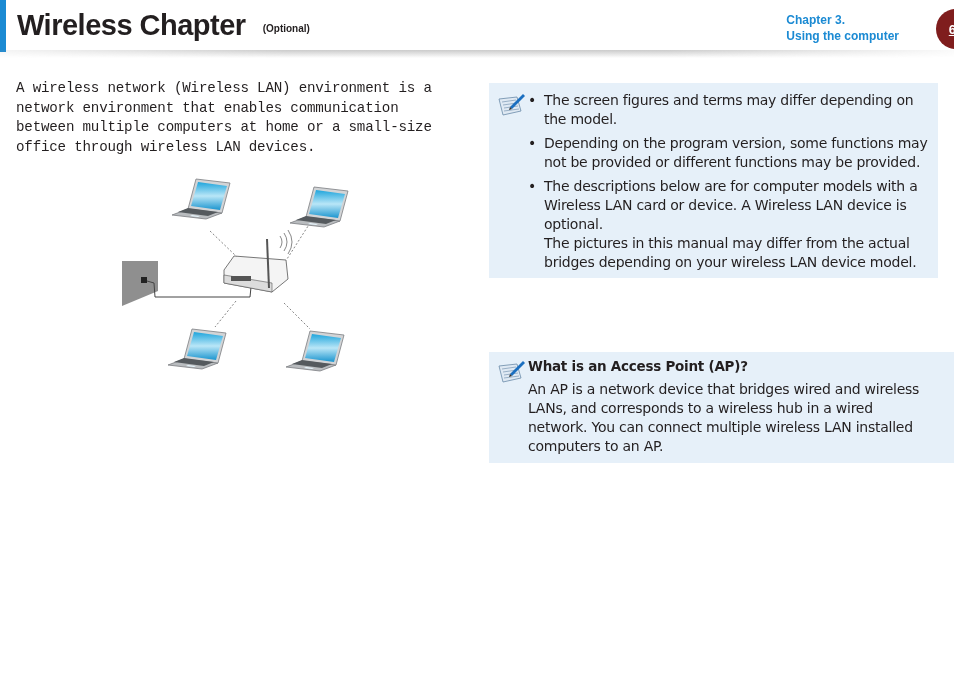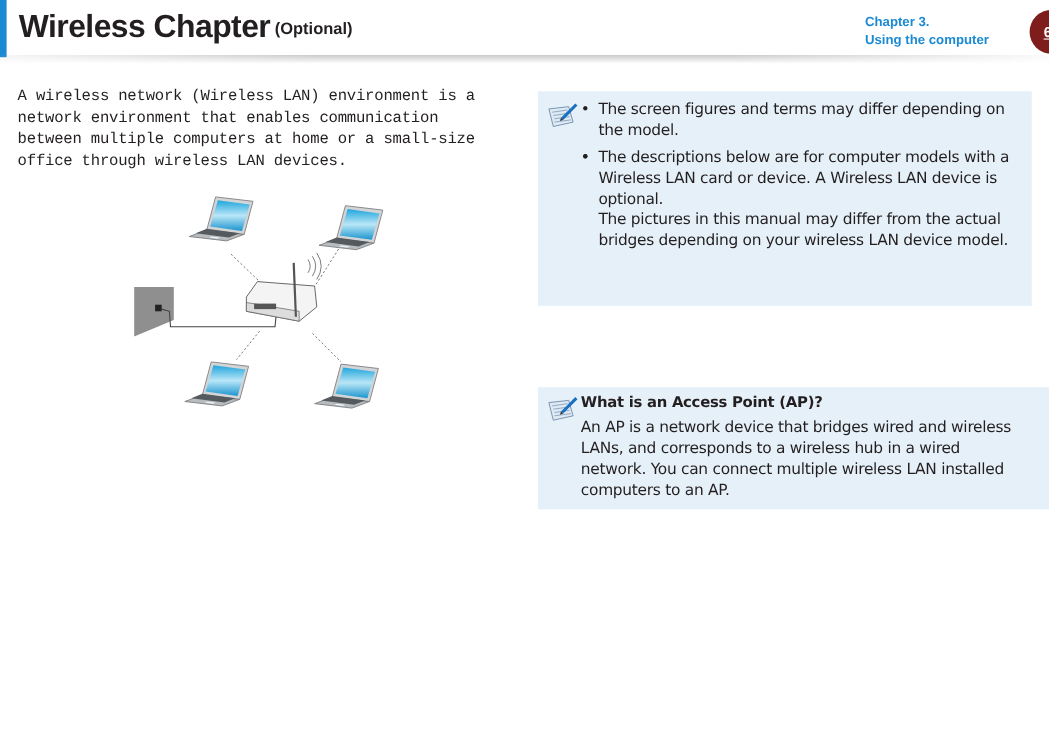--- a/index.html
+++ b/index.html
@@ -2,21 +2,21 @@
 <html><head>
   <meta charset="utf-8">
   <style>
     * { margin: 0; padding: 0; box-sizing: border-box; }
     html, body { width: 954px; height: 677px; background: #ffffff; overflow: hidden; }
     body { position: relative; font-family: "DejaVu Sans", sans-serif; color: #231f20; }
 
     .header { position: absolute; left: 0; top: 0; width: 954px; height: 56px; }
     .header-accent { position: absolute; left: 0; top: 0; width: 6px; height: 52px; background: #1b8ad3; }
     .header-title { position: absolute; left: 17px; top: 9px; font-family: "Liberation Sans", sans-serif; font-weight: bold; font-size: 29px; letter-spacing: -0.5px; color: #231f20; white-space: nowrap; }
-    .header-title .sub { font-size: 15px; letter-spacing: 0; margin-left: 4px; vertical-align: 3px; }
+    .header-title .sub { font-size: 10px; letter-spacing: 0; margin-left: 17px; vertical-align: 3px; }
     .header-shadow { position: absolute; left: 0; top: 50px; width: 954px; height: 8px;
       background: linear-gradient(to bottom, rgba(160,160,160,0.55), rgba(255,255,255,0));
       -webkit-mask-image: linear-gradient(to right, rgba(0,0,0,0.2) 0%, #000 30%, #000 70%, rgba(0,0,0,0.1) 100%);
       mask-image: linear-gradient(to right, rgba(0,0,0,0.2) 0%, #000 30%, #000 70%, rgba(0,0,0,0.1) 100%); }
     .chapter { position: absolute; right: 55px; top: 12px; font-family: "Liberation Sans", sans-serif; font-weight: bold; font-size: 12px; line-height: 16px; color: #1b8ad3; }
     .page-num { position: absolute; left: 936px; top: 9px; width: 40px; height: 40px; border-radius: 50%; background: #7f1d1d; color: #fff; font-family: "Liberation Sans", sans-serif; font-weight: bold; font-size: 13px; display: flex; align-items: center; justify-content: center; text-decoration: underline; }
 
     .intro { position: absolute; left: 16px; top: 79px; width: 440px; font-family: Liberation Mono, monospace; font-size: 14.2px; line-height: 19.6px; color: #231f20; letter-spacing: -0.2px; }
 
     .diagram { position: absolute; left: 110px; top: 165px; width: 260px; height: 220px; }
@@ -98,21 +98,21 @@
         <line x1="5" y1="11" x2="19" y2="9"></line>
         <line x1="6" y1="14" x2="20" y2="12"></line>
         <line x1="7" y1="17" x2="21" y2="15"></line>
         <line x1="7" y1="20" x2="22" y2="18"></line>
       </g>
     <polygon points="13,16 26,3 28,5 15,18" fill="#1b6fc0"></polygon>
     <polygon points="13,16 15,18 12,19" fill="#333"></polygon>
   </svg>
   <ul>
     <li><span class="dot">•</span><span>The screen figures and terms may differ depending on the model.</span></li>
-    <li><span class="dot">•</span></li>
+    <li><span class="dot">•</span><span>Depending on the program version, some functions may not be provided or different functions may be provided.</span></li>
     <li><span class="dot">•</span><span>The descriptions below are for computer models with a Wireless LAN card or device. A Wireless LAN device is optional.</span><br><span>The pictures in this manual may differ from the actual bridges depending on your wireless LAN device model.</span></li>
   </ul>
 </div>
 
 <div class="note note2">
   <svg class="note-icon" style="top:6px" viewBox="0 0 30 26" xmlns="http://www.w3.org/2000/svg">
     <polygon points="2,8 20,6 24,20 6,24" fill="#dfe9f3" stroke="#6a8aa8" stroke-width="0.8"></polygon>
     <g stroke="#6a8aa8" stroke-width="0.6">
         <line x1="5" y1="11" x2="19" y2="9"></line>
         <line x1="6" y1="14" x2="20" y2="12"></line>

